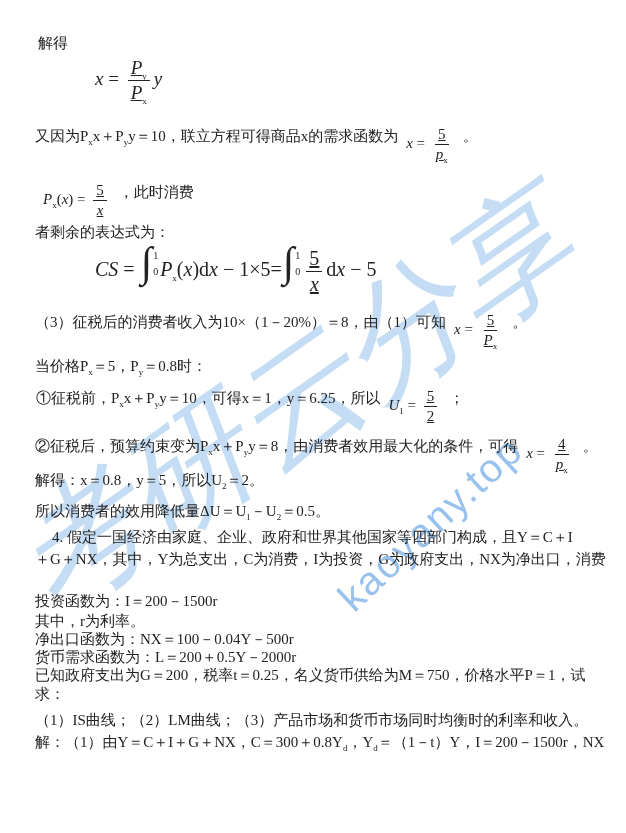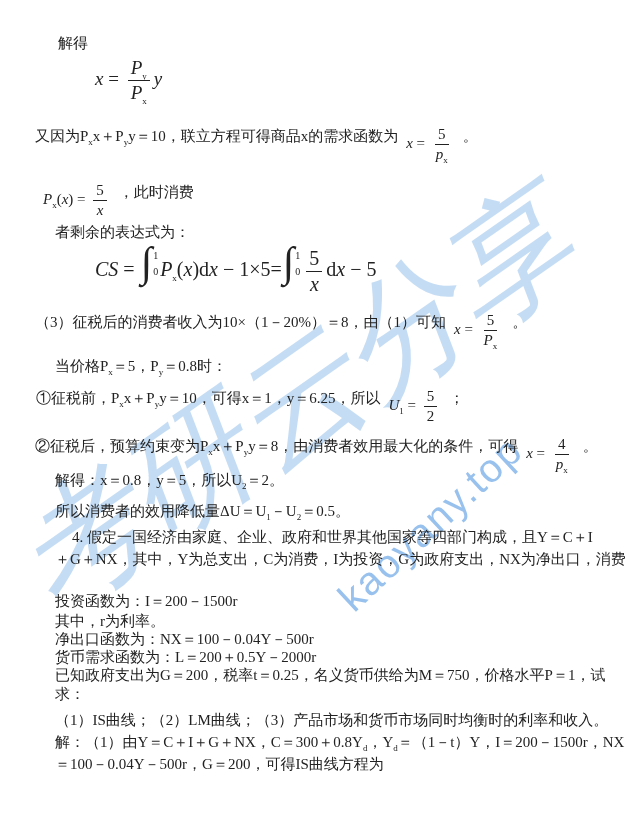--- a/index.html
+++ b/index.html
@@ -33,29 +33,29 @@
     font-family:"Liberation Sans","DejaVu Sans",sans-serif;
     color:rgba(126,178,232,0.80);
     transform:rotate(-43deg);
     transform-origin:0 100%;
     line-height:40px;
     white-space:nowrap;
     user-select:none;
   }
   
   .line,.row,.formula{position:absolute;z-index:1;white-space:nowrap;}
-  .line{font-size:15px;line-height:20px;margin-left:20px;}
+  .line{font-size:15px;line-height:20px;}
   .row{display:flex;align-items:flex-start;}
   .row .rt{font-size:15px;line-height:20px;}
   .row .rf{font-size:15px;margin:0 8px -7px 8px;}
   sub.ms{font-size:9px;line-height:0;}
   
   .mv{font-style:italic;font-family:"Liberation Serif","DejaVu Serif",serif;}
   .formula{font-size:19px;}
-  .frac{display:inline-flex;flex-direction:column;align-items:center;vertical-align:middle;margin:0 4px;}
+  .frac{display:inline-flex;flex-direction:column;align-items:center;vertical-align:middle;margin:0 4px;text-decoration:underline;}
   .frac .num{display:block;padding:0 3px 1px 3px;border-bottom:1px solid #222;line-height:1.15;text-align:center;}
   .frac .den{display:block;padding:1px 3px 0 3px;line-height:1.15;text-align:center;}
   .int{display:inline-flex;align-items:center;margin:0 2px 0 1px;}
   .isym{font-size:2.1em;line-height:0.95;font-style:normal;}
   .ibounds{display:inline-flex;flex-direction:column;justify-content:space-between;height:2.1em;font-size:0.5em;margin-left:1px;}
   .isup{margin-top:-2px;}
   .isub{margin-bottom:-4px;}
   #eq-cs{font-size:20px;margin-left:7px;}
 </style>
 </head>
@@ -151,15 +151,14 @@
   <div class="line" style="left:35px;top:549px"><span>＋G＋NX，其中，Y为总支出，C为消费，I为投资，G为政府支出，NX为净出口，消费</span></div>
   <div class="line" style="left:35px;top:591px"><span>投资函数为：I＝200－1500r</span></div>
   <div class="line" style="left:35px;top:611px"><span>其中，r为利率。</span></div>
   <div class="line" style="left:35px;top:629px"><span>净出口函数为：NX＝100－0.04Y－500r</span></div>
   <div class="line" style="left:35px;top:647px"><span>货币需求函数为：L＝200＋0.5Y－2000r</span></div>
   <div class="line" style="left:35px;top:665px"><span>已知政府支出为G＝200，税率t＝0.25，名义货币供给为M＝750，价格水平P＝1，试</span></div>
   <div class="line" style="left:35px;top:684px"><span>求：</span></div>
 
   <div class="line" style="left:35px;top:710px"><span>（1）IS曲线；（2）LM曲线；（3）产品市场和货币市场同时均衡时的利率和收入。</span></div>
   <div class="line" style="left:35px;top:732px"><span>解：（1）由Y＝C＋I＋G＋NX，C＝300＋0.8Y</span><sub class="ms">d</sub><span>，Y</span><sub class="ms">d</sub><span>＝（1－t）Y，I＝200－1500r，NX</span></div>
-  <div class="line" style="left:35px;top:754px"><span>＝100－0.04Y－500r，G＝200，可得IS曲线方程为</span></div>
 
 </div>
 
 </body></html>

